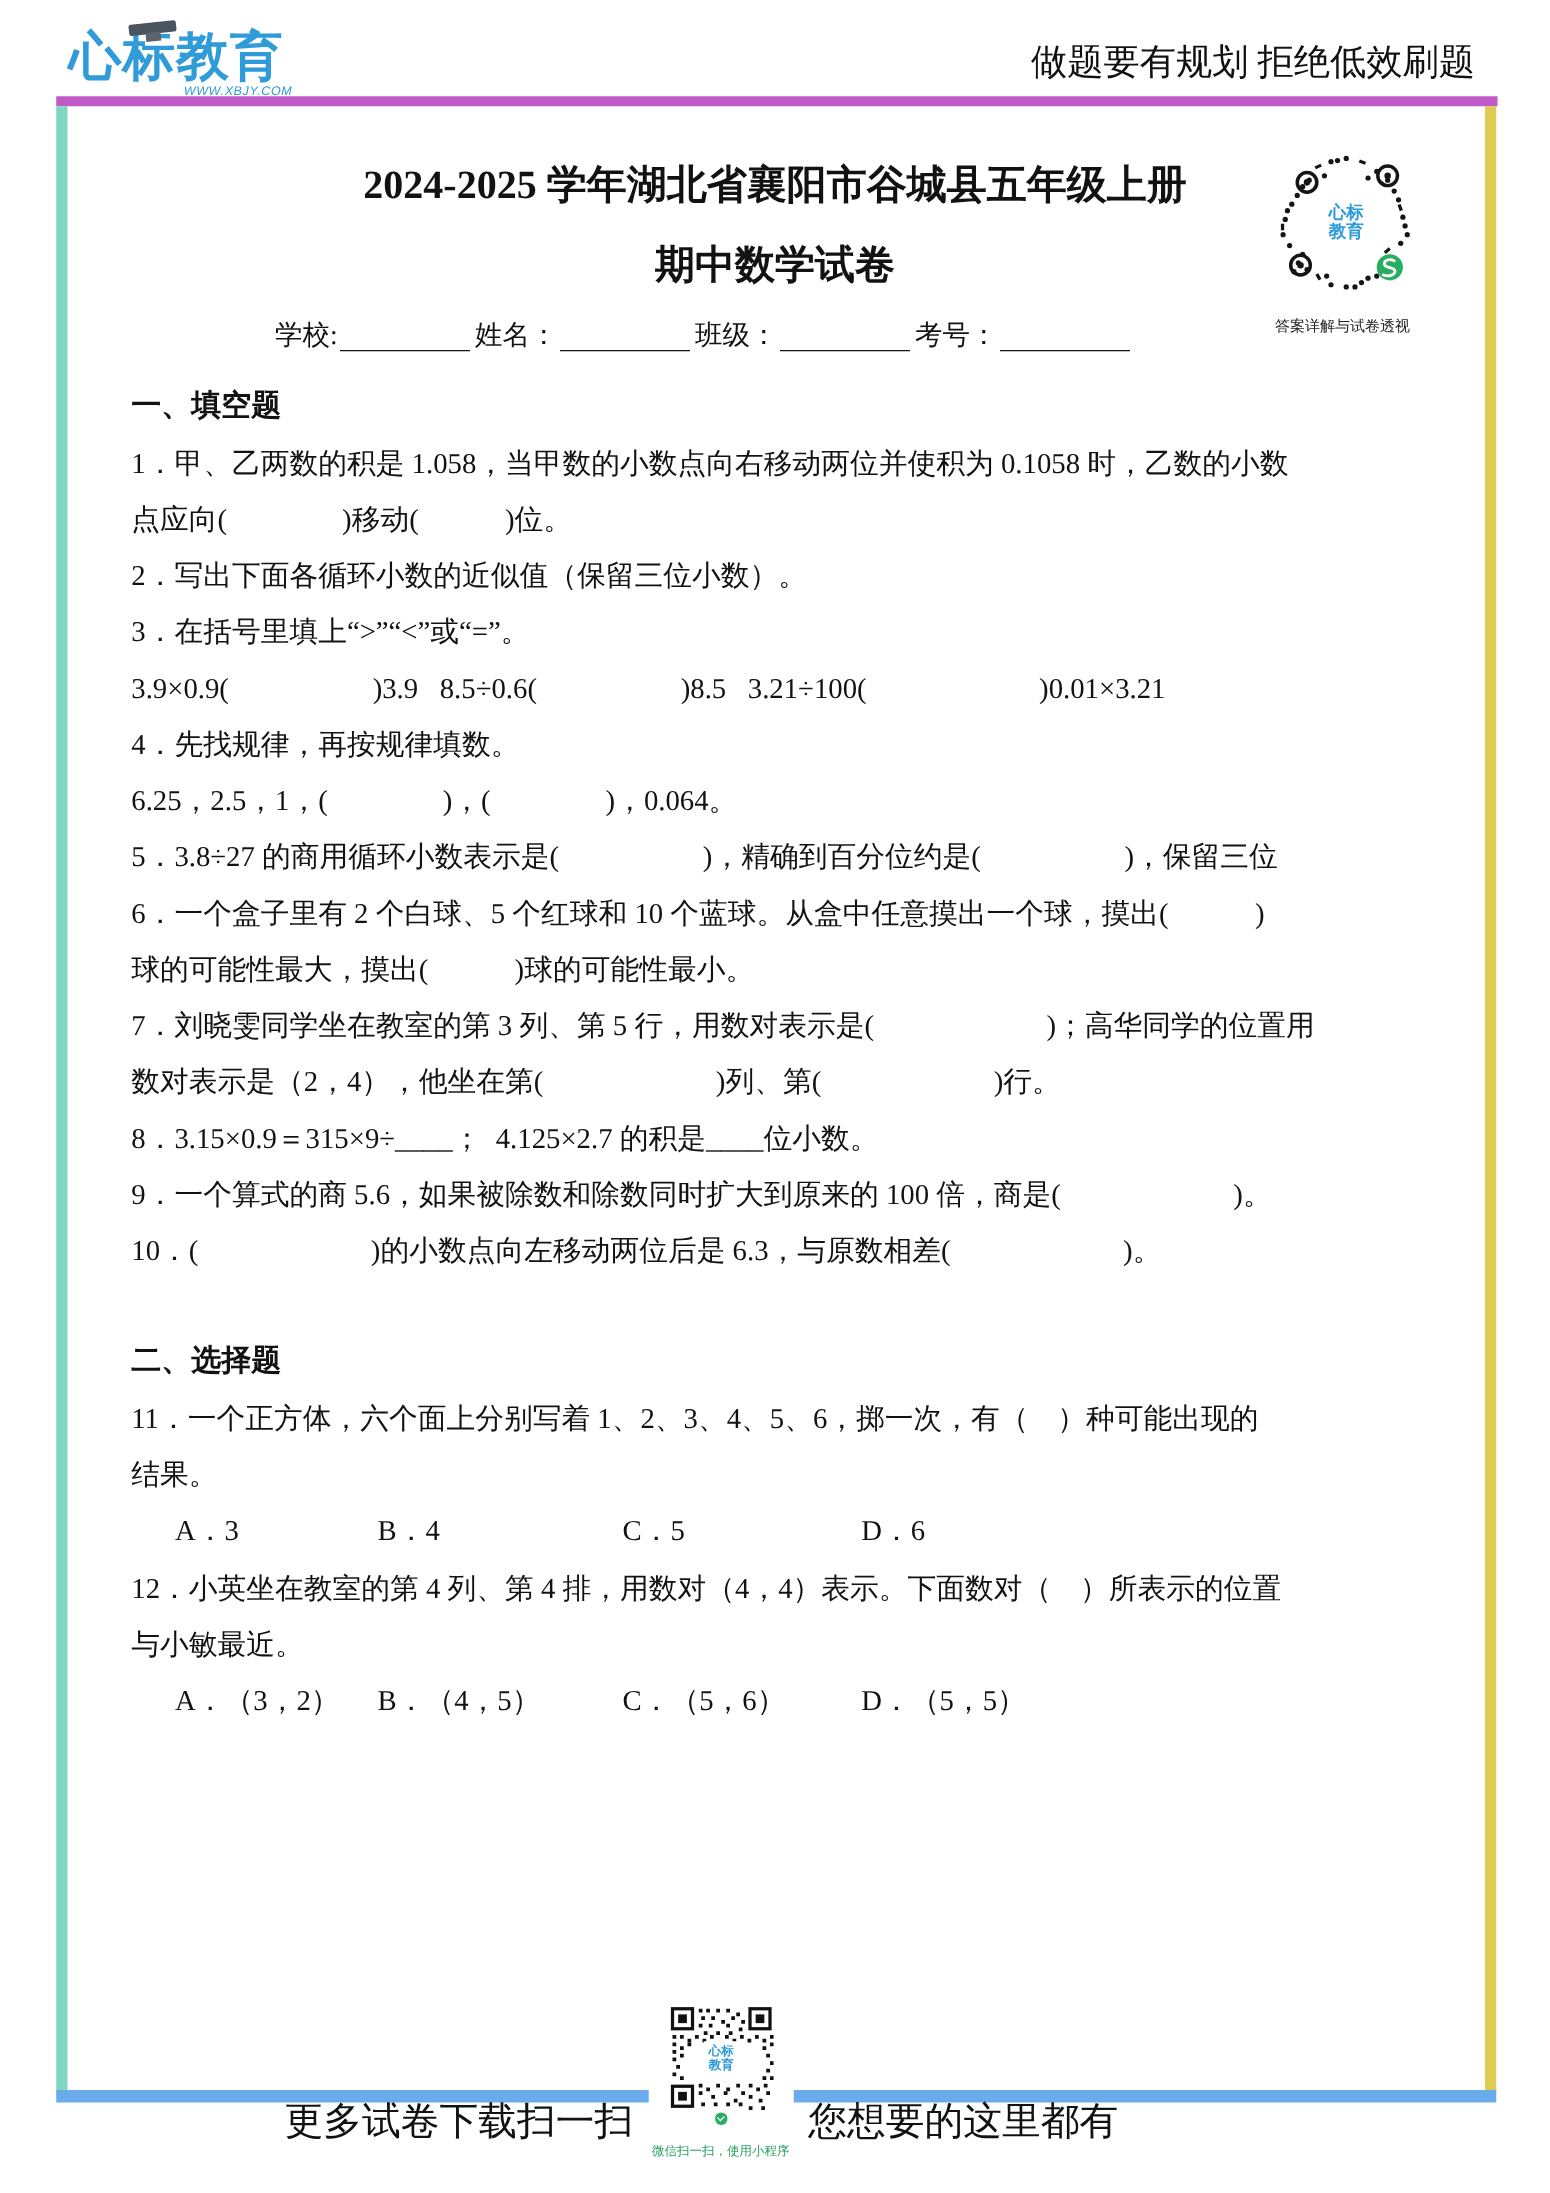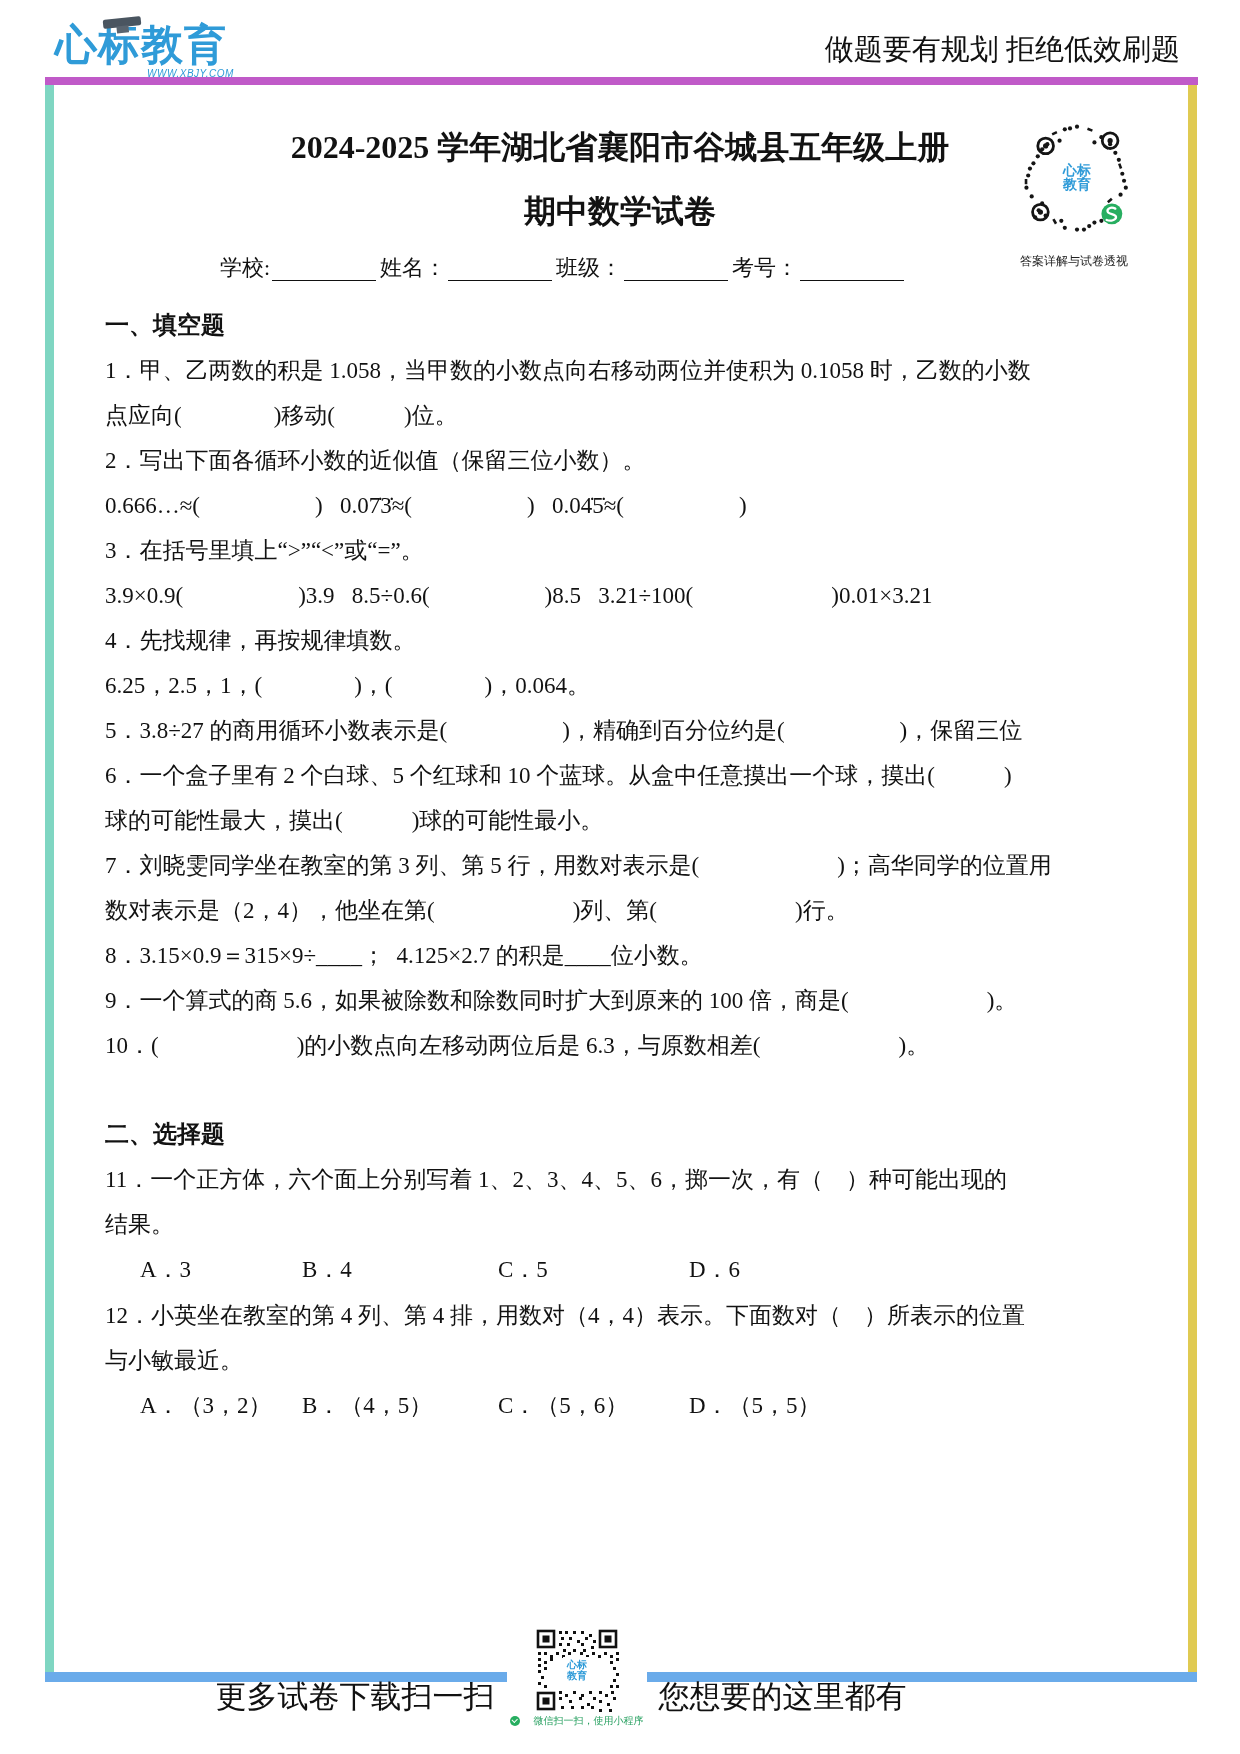--- a/index.html
+++ b/index.html
@@ -46,21 +46,21 @@
   .opts span:nth-child(1){width:162px;}
   .opts span:nth-child(2){width:196px;}
   .opts span:nth-child(3){width:191px;}
 
   
   .footer-row{position:absolute;left:0;right:0;top:1630px;height:102px;display:flex;
               justify-content:center;align-items:flex-end;gap:12px;transform:translateX(-55px);}
   .footer-text{font-size:31px;color:#111;padding-bottom:14px;white-space:pre;}
   .qr-bottom-wrap{display:flex;flex-direction:column;align-items:center;background:#fff;padding:0 3px;}
   .wx-caption{display:flex;align-items:center;gap:14px;font-family:Liberation Sans, sans-serif;
-              font-size:10px;color:#27a060;white-space:nowrap;margin:2px 0 4px 0;}
+              font-size:10px;color:#27a060;white-space:nowrap;margin:2px 0 4px 0;flex-direction:column;}
   .wx-dot{position:relative;width:10px;height:10px;border-radius:50%;background:#27ae60;display:inline-block;}
   .wx-dot:after{content:"";position:absolute;left:2.5px;top:2px;width:4px;height:2.5px;
                 border-left:1.5px solid #fff;border-bottom:1.5px solid #fff;transform:rotate(-45deg);}
 </style>
 </head>
 <body>
 
 <div class="page">
 
   <div class="logo">
@@ -150,21 +150,20 @@
       <path d="M114 104c-5-2.5-10 0-8.8 3.6 1 3.2 9.6 2.4 9.6 6 0 3.4-6 5.4-10.8 3.4" stroke="#ffffff" stroke-width="2.6" fill="none" stroke-linecap="round"></path>
     </svg>
   </div>
   <div class="qr-top-caption">答案详解与试卷透视</div>
 
   <div class="content">
     <p class="sec-head">一、填空题</p>
     <p>1．甲、乙两数的积是 1.058，当甲数的小数点向右移动两位并使积为 0.1058 时，乙数的小数</p>
     <p>点应向(　　　　)移动(　　　)位。</p>
     <p>2．写出下面各循环小数的近似值（保留三位小数）。</p>
-    <p>0.666…≈(　　　　　)   0.07̇3̇≈(　　　　　)   0.04̇5̇≈(　　　　　)</p>
     <p>3．在括号里填上“&gt;”“&lt;”或“=”。</p>
     <p>3.9×0.9(　　　　　)3.9   8.5÷0.6(　　　　　)8.5   3.21÷100(　　　　　　)0.01×3.21</p>
     <p>4．先找规律，再按规律填数。</p>
     <p>6.25，2.5，1，(　　　　)，(　　　　)，0.064。</p>
     <p>5．3.8÷27 的商用循环小数表示是(　　　　　)，精确到百分位约是(　　　　　)，保留三位</p>
     <p>6．一个盒子里有 2 个白球、5 个红球和 10 个蓝球。从盒中任意摸出一个球，摸出(　　　)</p>
     <p>球的可能性最大，摸出(　　　)球的可能性最小。</p>
     <p>7．刘晓雯同学坐在教室的第 3 列、第 5 行，用数对表示是(　　　　　　)；高华同学的位置用</p>
     <p>数对表示是（2，4），他坐在第(　　　　　　)列、第(　　　　　　)行。</p>
     <p>8．3.15×0.9＝315×9÷____；  4.125×2.7 的积是____位小数。</p>

